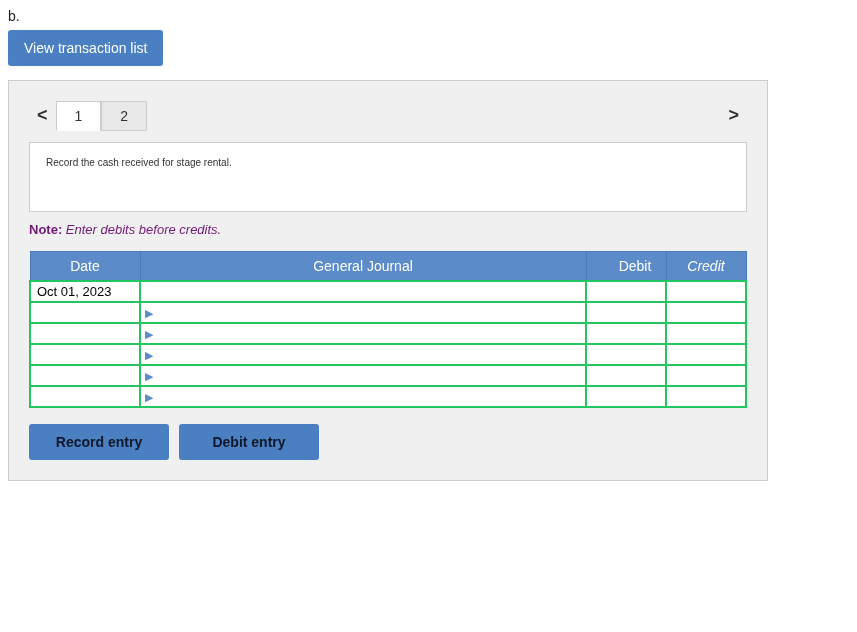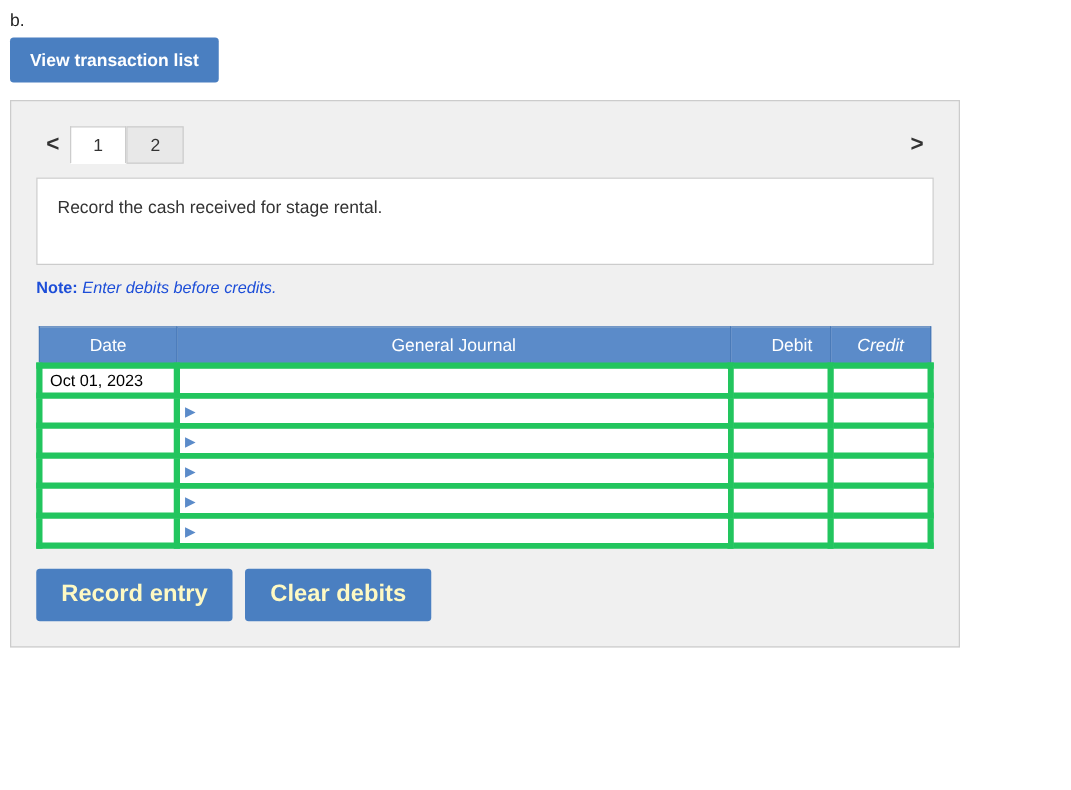--- a/index.html
+++ b/index.html
@@ -13,21 +13,21 @@
       font-size: 14px;
       margin-bottom: 6px;
       color: #222;
     }
     .btn-view-transaction {
       background: #4a7fc1;
       color: #fff;
       border: none;
       padding: 10px 16px;
       font-size: 14px;
-      font-weight: bold;
+      font-weight: normal;
       cursor: pointer;
       border-radius: 3px;
       margin-bottom: 14px;
     }
 
     .worksheet-container {
       border: 1px solid #ccc;
       background: #f0f0f0;
       padding: 20px 20px 20px 20px;
       max-width: 760px;
@@ -83,28 +83,28 @@
     .nav-right {
       margin-left: auto;
     }
 
     .instruction-box {
       border: 1px solid #ccc;
       background: #fff;
       padding: 14px 16px;
       margin-bottom: 10px;
       color: #333;
-      font-size: 14px;
+      font-size: 10px;
       min-height: 70px;
     }
 
     .note-text {
-      color: #1d4ed8;
+      color: #701a75;
       font-size: 13px;
-      margin-bottom: 24px;
+      margin-bottom: 14px;
     }
     .note-text span.note-label {
       font-weight: bold;
     }
     .note-text span.note-body {
       font-style: italic;
     }
 
     .journal-table {
       width: 100%;
@@ -118,21 +118,21 @@
       padding: 6px 10px;
       text-align: center;
       font-weight: normal;
       font-size: 14px;
     }
     .journal-table th.date-col { width: 110px; }
     .journal-table th.debit-col { width: 80px; padding-left: 28px; }
     .journal-table th.credit-col { width: 80px; font-style: italic; }
 
     .journal-table td {
-      border: 5px solid #22c55e;
+      border: 2px solid #22c55e;
       background: #fff;
       padding: 0;
       height: 16px;
     }
     .journal-table td input {
       width: 100%;
       height: 100%;
       border: none;
       outline: none;
       padding: 2px 6px;
@@ -160,24 +160,24 @@
       
     }
 
     .buttons-row {
       display: flex;
       align-items: center;
       gap: 10px;
     }
     .btn-action {
       background: #4a7fc1;
-      color: #fef9c3;
+      color: #0f172a;
       border: none;
       padding: 10px 20px;
-      font-size: 19px;
+      font-size: 14px;
       font-weight: bold;
       cursor: pointer;
       border-radius: 3px;
       min-width: 140px;
       text-align: center;
     }
     .btn-spacer { flex: 1; }
   </style>
 </head>
 <body>
@@ -304,19 +304,19 @@
         </td>
         <td>
           <input type="text" value="" style="">
         </td>
       </tr>
     </tbody>
   </table>
 
   <div class="buttons-row">
     <button class="btn-action">Record entry</button>
-    <button class="btn-action">Clear debits</button>
+    <button class="btn-action">Debit entry</button>
     <div class="btn-spacer"></div>
   </div>
 </div>
 
 
 
 
 </body></html>

